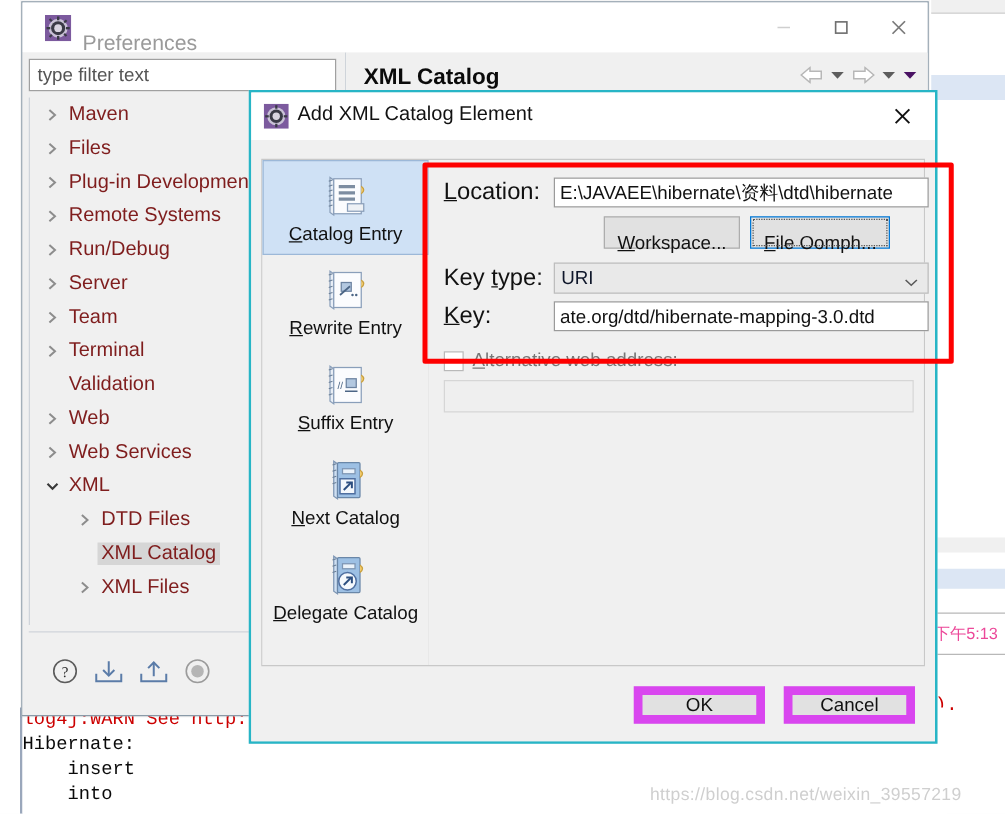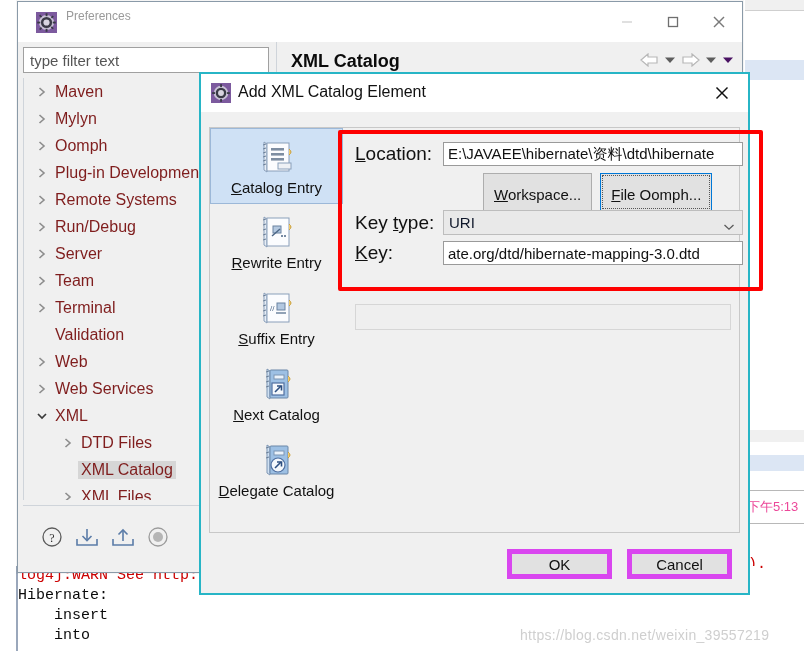--- a/index.html
+++ b/index.html
@@ -26,21 +26,21 @@
   .console-left-border{position:absolute;left:16px;top:566px;width:2px;height:85px;background:#9aa7bb;}
 
   
   #prefs{
     position:absolute;left:17px;top:1px;width:726px;height:572px;
     background:#f0f0f0;border:1px solid #8a9aa8;box-sizing:border-box;
     box-shadow:0 0 0 1px rgba(0,0,0,.04);
   }
   #prefs-title{height:40px;background:#ffffff;position:relative;}
   #prefs-title .pic{position:absolute;left:18px;top:10px;width:21px;height:21px;}
-  #prefs-title .ttl{position:absolute;left:48px;top:7px;font-size:12px;color:#9a9a9a;}
+  #prefs-title .ttl{position:absolute;left:48px;top:23px;font-size:17px;color:#9a9a9a;}
   .win-btns{position:absolute;right:0;top:0;height:40px;display:flex;}
   .win-btn{width:46px;height:40px;display:flex;align-items:center;justify-content:center;}
   .win-btn svg{display:block;}
 
   #prefs-body{position:absolute;left:0;top:40px;right:0;bottom:0;}
   
   #tree-pane{position:absolute;left:0;top:0;width:258px;bottom:0;background:#f0f0f0;}
   #filter-wrap{position:absolute;left:5px;top:5px;width:246px;height:26px;}
   #filter{width:100%;height:100%;box-sizing:border-box;border:1px solid #a0a0a0;background:#fff;font-size:15px;padding:0 6px;color:#222;font-family:Liberation Sans, sans-serif;}
   #filter::placeholder{color:#555;opacity:1;}
@@ -88,32 +88,32 @@
   .tile .cap u{text-decoration:underline;}
 
   
   #form-area{position:absolute;left:133px;top:0;right:0;bottom:0;background:#f0f0f0;}
   .frow{position:absolute;display:flex;align-items:center;}
   .flab{font-size:19px;color:#111;width:88px;}
   .flab u{text-decoration:underline;}
   .finput{height:24px;box-sizing:border-box;border:1px solid #9a9a9a;background:#fff;font-size:15px;padding:0 4px;color:#111;font-family:"Liberation Sans",sans-serif;width:300px;}
   .fselect{height:25px;box-sizing:border-box;border:1px solid #bdbdbd;background:#e9e9e9;font-size:15px;color:#0f172a;width:300px;position:relative;display:flex;align-items:center;padding-left:5px;}
   .fselect .chev{position:absolute;right:7px;top:6px;}
-  .fbtn{height:38px;box-sizing:border-box;background:#e1e1e1;border:1px solid #adadad;font-size:15px;color:#111;padding:12px 10px;font-family:"Liberation Sans",sans-serif;cursor:default;}
+  .fbtn{height:26px;box-sizing:border-box;background:#e1e1e1;border:1px solid #adadad;font-size:15px;color:#111;padding:12px 10px;font-family:"Liberation Sans",sans-serif;cursor:default;}
   .fbtn u{text-decoration:underline;}
   .fbtn.focus{border:1px solid #0078d7;outline:1px dotted #555;outline-offset:-3px;background:#e1e1e1;}
   #alt-row{position:absolute;left:12px;top:152px;display:flex;align-items:center;gap:7px;}
   #alt-cb{width:16px;height:16px;box-sizing:border-box;background:#fff;border:1px solid #b9b9b9;}
   #alt-lab{font-size:15px;color:#777;}
   #alt-lab u{text-decoration:underline;}
   #alt-input{position:absolute;left:12px;top:176px;width:376px;height:26px;box-sizing:border-box;border:1px solid #d6d6d6;background:#efefef;}
 
   
   #dlg-btns{position:absolute;right:16px;bottom:14px;display:flex;gap:15px;}
-  .dbtn{width:105px;height:30px;background:#e1e1e1;border:5px solid #d946ef;box-sizing:border-box;font-size:15px;color:#111;display:flex;align-items:center;justify-content:center;font-family:"Liberation Sans",sans-serif;cursor:default;}
+  .dbtn{width:105px;height:30px;background:#e1e1e1;border:7px solid #d946ef;box-sizing:border-box;font-size:15px;color:#111;display:flex;align-items:center;justify-content:center;font-family:"Liberation Sans",sans-serif;cursor:default;}
 
   
   #red-rect{position:absolute;left:338px;top:130px;width:425px;height:161px;border:4px solid #fe0000;box-sizing:border-box;pointer-events:none;z-index:50;border-radius:2px;}
 
   
   #watermark{position:absolute;left:520px;top:627px;font-size:14px;color:#cfcfcf;letter-spacing:.3px;z-index:60;}
 </style>
 </head>
 <body>
 
@@ -195,29 +195,21 @@
               </svg>
             </span>
           <span class="lbl">Maven</span>
         </div>
         <div class="tnode d1">
           <span class="tw">
               <svg width="10" height="12" viewBox="0 0 10 12">
                 <polyline points="2.5,2 7,6 2.5,10" fill="none" stroke="#8d8d8d" stroke-width="1.6"></polyline>
               </svg>
             </span>
-          <span class="lbl">Mylyn</span>
-        </div>
-        <div class="tnode d1">
-          <span class="tw">
-              <svg width="10" height="12" viewBox="0 0 10 12">
-                <polyline points="2.5,2 7,6 2.5,10" fill="none" stroke="#8d8d8d" stroke-width="1.6"></polyline>
-              </svg>
-            </span>
-          <span class="lbl">Oomph</span>
+          <span class="lbl">Files</span>
         </div>
         <div class="tnode d1">
           <span class="tw">
               <svg width="10" height="12" viewBox="0 0 10 12">
                 <polyline points="2.5,2 7,6 2.5,10" fill="none" stroke="#8d8d8d" stroke-width="1.6"></polyline>
               </svg>
             </span>
           <span class="lbl">Plug-in Development</span>
         </div>
         <div class="tnode d1">
@@ -543,20 +535,24 @@
                 </svg>
             </span>
           </div>
         </div>
 
         <div class="frow" style="left:12px;top:113px;">
           <span class="flab"><u>K</u><span>ey:</span></span>
           <input class="finput" type="text" value="ate.org/dtd/hibernate-mapping-3.0.dtd" style="">
         </div>
 
+        <div id="alt-row">
+          <span id="alt-cb"></span>
+          <span id="alt-lab"><u>A</u><span>lternative web address:</span></span>
+        </div>
         <input id="alt-input" type="text" disabled="" value="" style="">
       </div>
 
     </div>
 
     <div id="dlg-btns">
       <button class="dbtn">OK</button>
       <button class="dbtn">Cancel</button>
     </div>
   </div>

